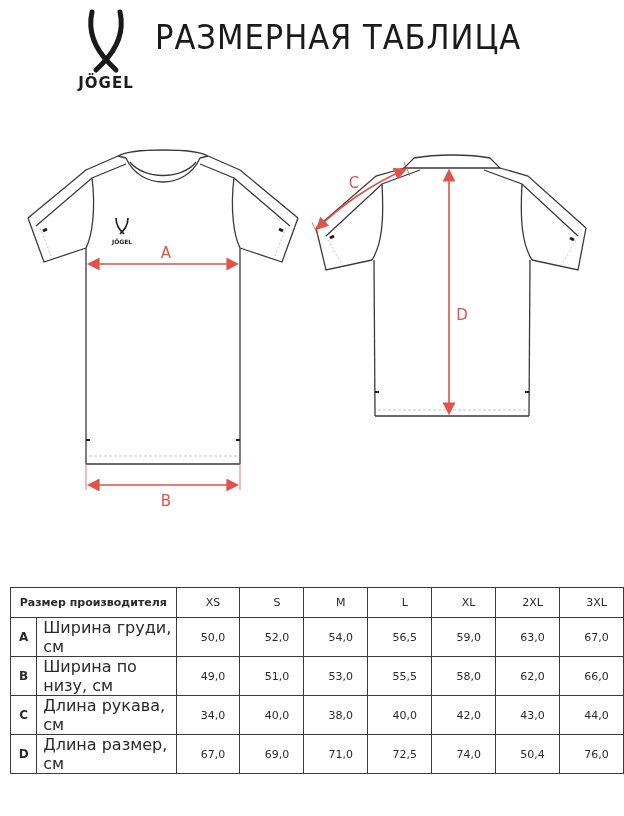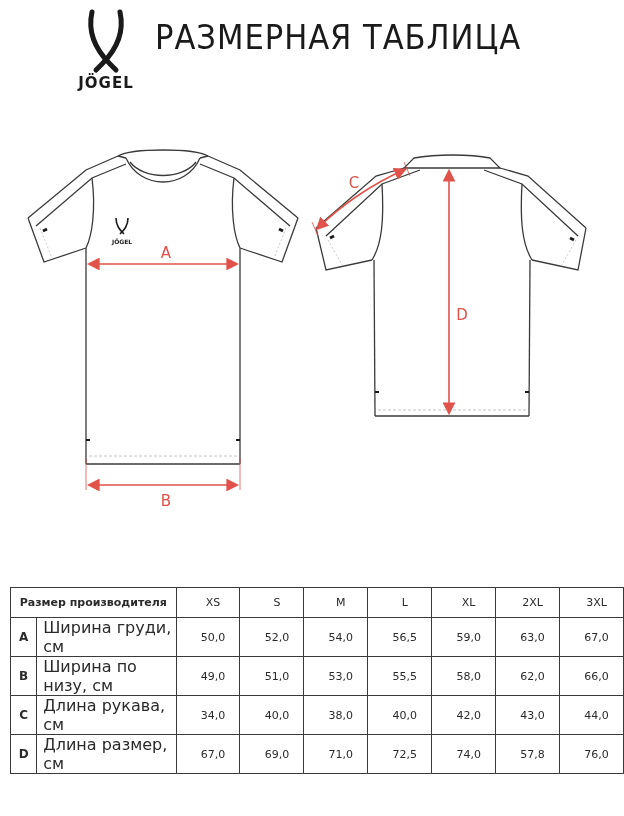--- a/index.html
+++ b/index.html
@@ -165,17 +165,17 @@
     <td class="val">44,0</td>
   </tr>
   <tr>
     <td class="letter">D</td>
     <td class="mlabel">Длина размер, см</td>
     <td class="val">67,0</td>
     <td class="val">69,0</td>
     <td class="val">71,0</td>
     <td class="val">72,5</td>
     <td class="val">74,0</td>
-    <td class="val">57,8</td>
+    <td class="val">50,4</td>
     <td class="val">76,0</td>
   </tr>
 </tbody>
   </table>
 
 </body></html>

